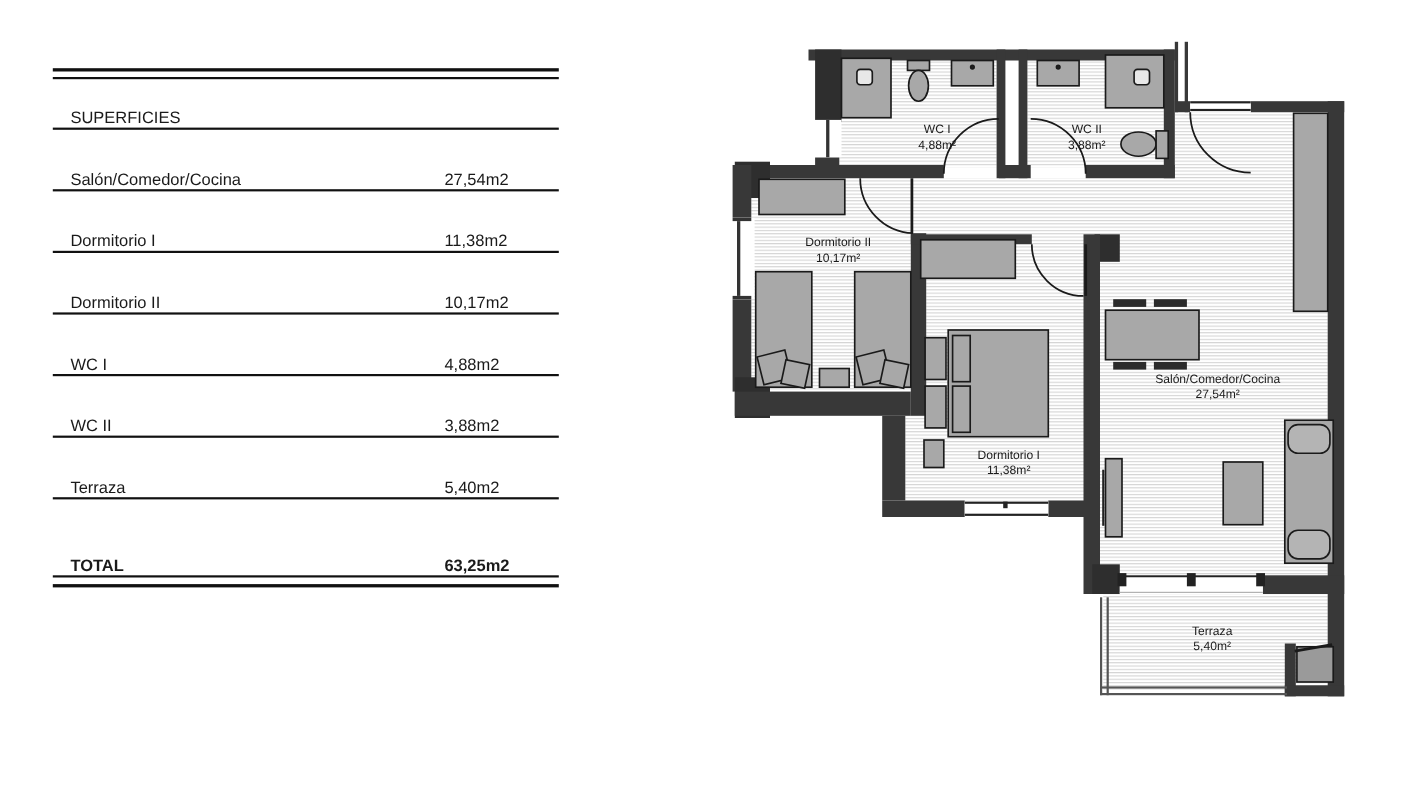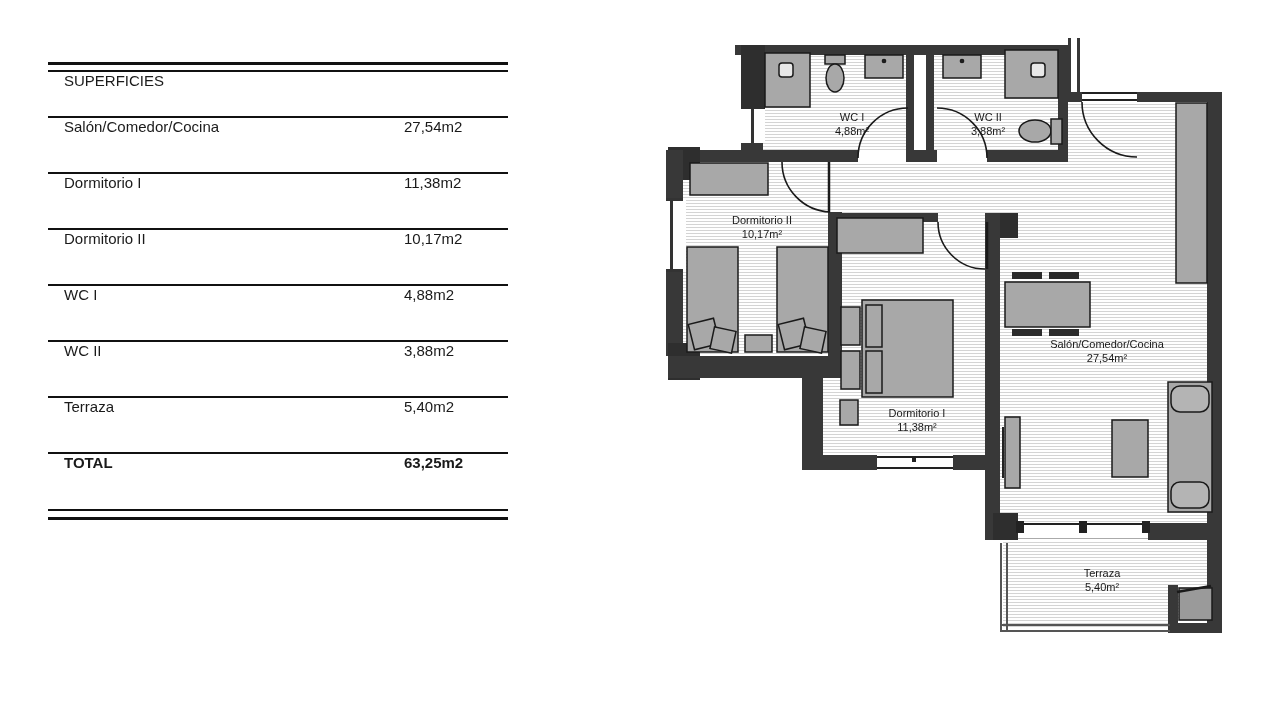--- a/index.html
+++ b/index.html
@@ -4,27 +4,27 @@
 <style>
   html,body{margin:0;padding:0;background:#ffffff;}
   body{width:1280px;height:714px;position:relative;overflow:hidden;
        font-family:"Liberation Sans", sans-serif;color:#1a1a1a;}
 
   
   .surf-table{position:absolute;left:48px;top:62px;width:460px;}
   .dline-a{height:3px;background:#111;}
   .dline-gap{height:5px;}
   .dline-b{height:2px;background:#111;}
-  .t-row{display:flex;align-items:flex-start;border-bottom:2px solid #111;
+  .t-row{display:flex;align-items:flex-end;border-bottom:2px solid #111;
          padding-left:16px;font-size:15px;}
   .t-row .lbl{width:340px;}
   .t-row .val{flex:1;}
   .t-head{height:44px;}
   .t-body{height:54px;}
-  .t-total{height:55px;border-bottom:none;font-weight:bold;}
+  .t-total{height:69px;border-bottom:none;font-weight:bold;}
   .foot-a{height:2px;background:#111;}
   .foot-gap{height:6px;}
   .foot-b{height:3px;background:#111;}
 
   
   .plan{position:absolute;left:655px;top:35px;width:575px;height:615px;}
   .plan svg{display:block;}
   text{font-family:"Liberation Sans", sans-serif;fill:#1a1a1a;}
 </style>
 </head>

